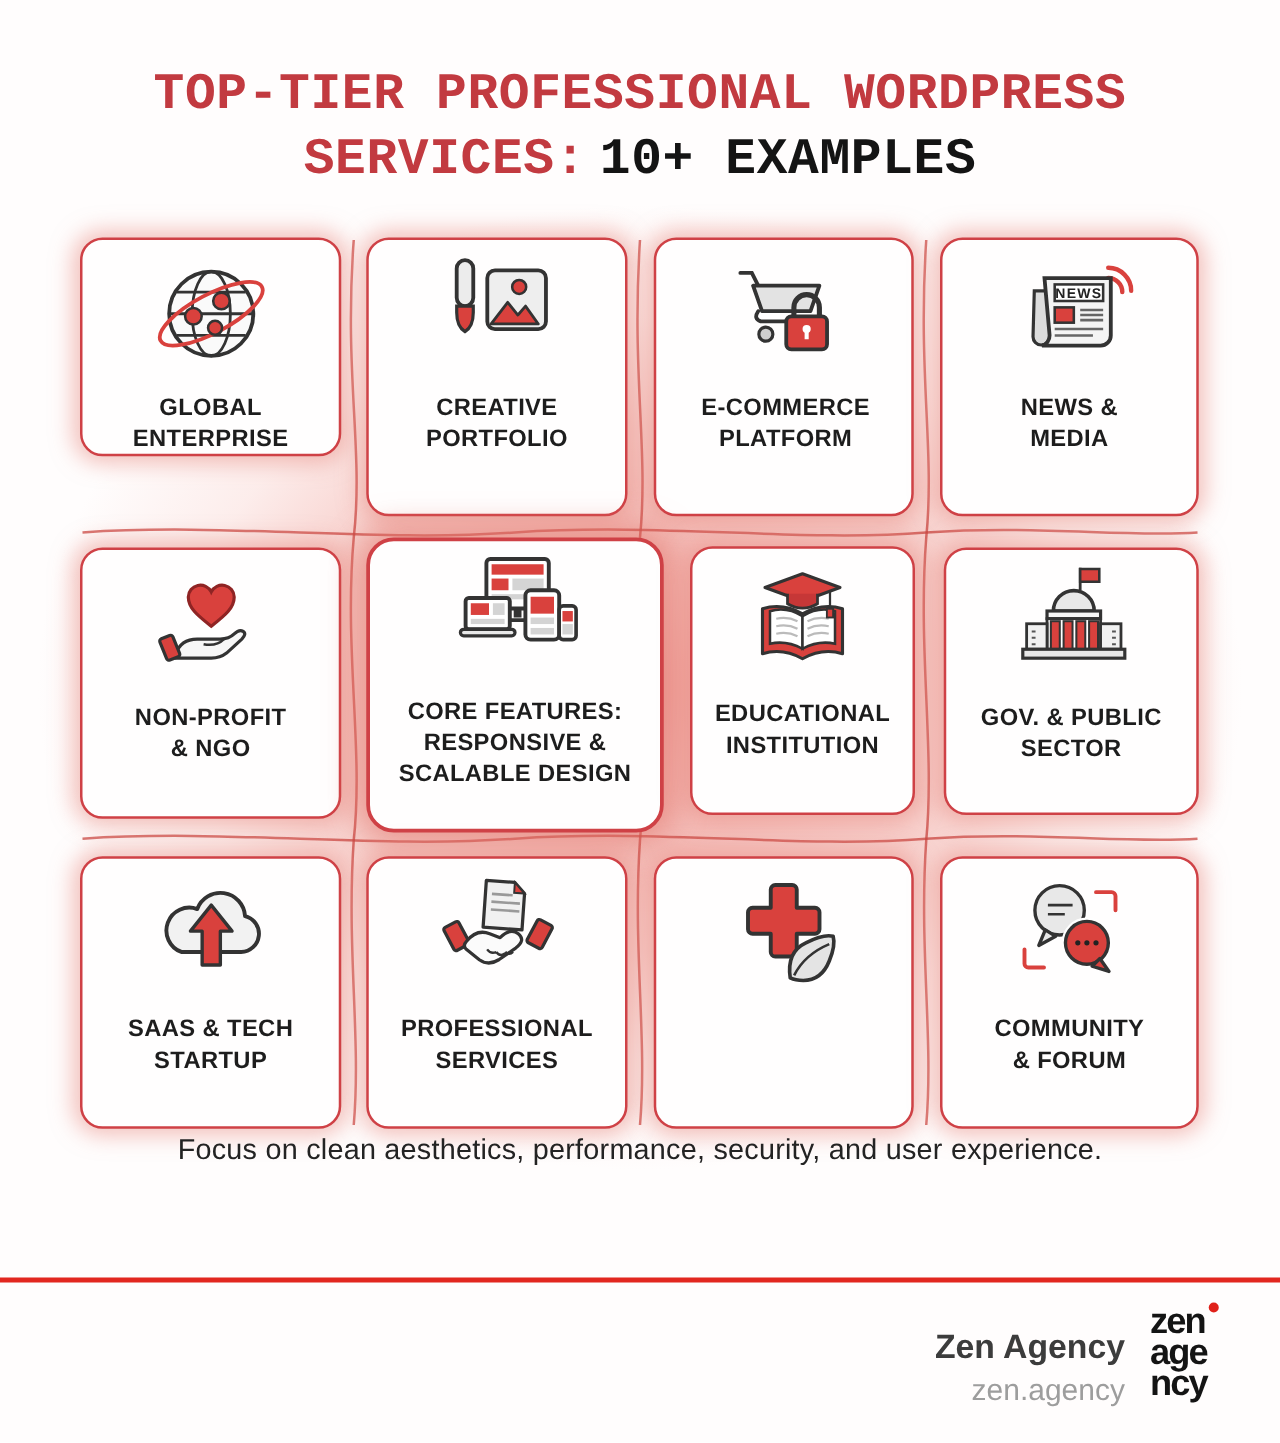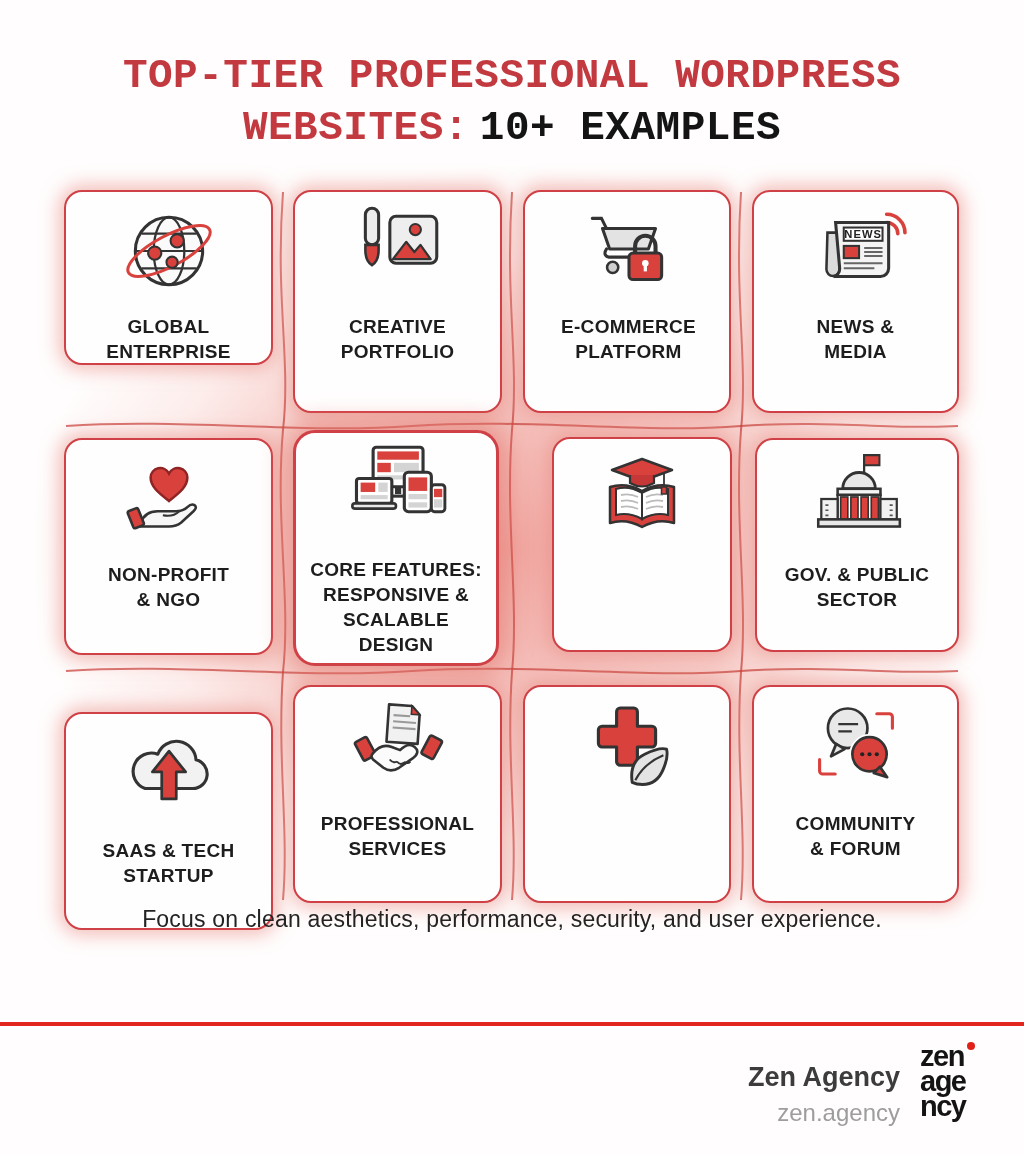--- a/index.html
+++ b/index.html
@@ -26,25 +26,25 @@
         display:flex;flex-direction:column;align-items:center;justify-content:flex-start;
         gap:12px;padding:8px;box-sizing:border-box;}
   .card .icon{display:flex;align-items:center;justify-content:center;}
   .card .label{font-weight:bold;font-size:19px;line-height:1.32;letter-spacing:.3px;
                text-align:center;color:#1d1d1d;white-space:pre-line;}
   .c1 {left:64px; top:190px;width:209px;height:175px;}
   .c2 {left:293px;top:190px;width:209px;height:223px;}
   .c3 {left:523px;top:190px;width:208px;height:223px;padding-left:11px;}
   .c4 {left:752px;top:190px;width:207px;height:223px;}
   .c5 {left:64px; top:438px;width:209px;height:217px;}
-  .c6 {left:293px;top:430px;width:206px;height:236px;border-width:3.5px;border-radius:22px;
+  .c6 {left:293px;top:430px;width:238px;height:236px;border-width:3.5px;border-radius:22px;
        box-shadow:0 0 24px 8px rgba(227,120,110,.6);}
   .c7 {left:552px;top:437px;width:180px;height:215px;}
   .c8 {left:755px;top:438px;width:204px;height:214px;}
-  .c9 {left:64px; top:712px;width:209px;height:218px;}
+  .c9 {left:64px; top:685px;width:209px;height:218px;}
   .c10{left:293px;top:685px;width:209px;height:218px;}
   .c11{left:523px;top:685px;width:208px;height:218px;}
   .c12{left:752px;top:685px;width:207px;height:218px;}
 
   
   .note{position:absolute;top:906px;left:0;width:100%;text-align:center;margin:0;
         font-size:23px;letter-spacing:.2px;color:#232323;}
   .divider{position:absolute;top:1022px;left:0;width:1024px;height:4px;background:#e2271f;}
   .brand{position:absolute;top:1062px;right:124px;text-align:right;}
   .brand-name{font-size:27px;font-weight:bold;color:#3c3c3c;}
@@ -53,21 +53,21 @@
         font-size:29px;line-height:25px;letter-spacing:-1.5px;}
   .logo .row{display:block;}
   .dot{display:inline-block;width:8px;height:8px;border-radius:50%;background:#e0211a;
        margin-left:3px;vertical-align:16px;}
 </style>
 </head>
 <body>
 
 <div class="page">
 
-  <h1 class="title"><span class="t-red">TOP-TIER PROFESSIONAL WORDPRESS</span><br><span class="t-red2">WEBSITES:</span><span class="t-black">10+ EXAMPLES</span></h1>
+  <h1 class="title"><span class="t-red">TOP-TIER PROFESSIONAL WORDPRESS</span><br><span class="t-red2">SERVICES:</span><span class="t-black">10+ EXAMPLES</span></h1>
 
   <div class="glow"></div>
 
   <svg class="connectors" width="1024" height="1154" viewBox="0 0 1024 1154" fill="none" stroke="#c94540" stroke-width="2" stroke-opacity="0.75">
     <path d="M283 192 C275 300 291 360 283 430 C275 520 291 600 283 672 C277 760 289 830 283 900"></path>
     <path d="M512 192 C505 300 519 360 512 430 C505 520 519 600 512 672 C506 760 518 830 512 900"></path>
     <path d="M741 192 C734 300 748 360 741 430 C734 520 748 600 741 672 C735 760 747 830 741 900"></path>
     <path d="M66 426 C180 418 300 434 412 426 C530 418 640 434 741 426 C830 420 900 430 958 426"></path>
     <path d="M66 671 C180 663 300 679 412 671 C530 663 640 679 741 671 C830 665 900 675 958 671"></path>
   </svg>
@@ -186,20 +186,22 @@
         <path d="M18 40 q16 -5 32 4 q16 -9 32 -4 v36 q-16 -5 -32 4 q-16 -9 -32 -4 z" fill="#d9413d" stroke="#333" stroke-width="2.5" stroke-linejoin="round"></path>
         <path d="M24 42 q13 -4 26 4 v26 q-13 -7 -26 -4 z" fill="#ffffff" stroke="#333" stroke-width="2"></path>
         <path d="M76 42 q-13 -4 -26 4 v26 q13 -7 26 -4 z" fill="#ffffff" stroke="#333" stroke-width="2"></path>
         <path d="M29 48 q9 -2 17 2 M29 54 q9 -2 17 2 M29 60 q9 -2 17 2 M71 48 q-9 -2 -17 2 M71 54 q-9 -2 -17 2 M71 60 q-9 -2 -17 2" stroke="#bbbbbb" stroke-width="1.8" fill="none"></path>
         <path d="M50 12 L80 23 50 34 20 23 z" fill="#d9413d" stroke="#333" stroke-width="2.5" stroke-linejoin="round"></path>
         <path d="M38 28 v8 q12 7 24 0 v-8" fill="#c63737" stroke="#333" stroke-width="2.2"></path>
         <path d="M72 26 v14" stroke="#333" stroke-width="1.8"></path>
         <rect x="69.5" y="40" width="5" height="7" fill="#d9413d" stroke="#333" stroke-width="1.5"></rect>
       </svg>
     </div>
+    <div class="label">EDUCATIONAL
+INSTITUTION</div>
   </div>
 
   <div class="card c8">
     <div class="icon">
       <svg width="102" height="102" viewBox="0 0 100 100">
         <line x1="57" y1="6" x2="57" y2="24" stroke="#333" stroke-width="2.2"></line>
         <path d="M57 7 h15 v10 h-15 z" fill="#d9413d" stroke="#333" stroke-width="2"></path>
         <path d="M36 40 a16 16 0 0 1 32 0 z" fill="#e8e8e8" stroke="#333" stroke-width="2.8"></path>
         <rect x="31" y="40" width="42" height="6" fill="#f6f6f6" stroke="#333" stroke-width="2.5"></rect>
         <rect x="31" y="46" width="42" height="24" fill="#ffffff" stroke="#333" stroke-width="2.2"></rect>

